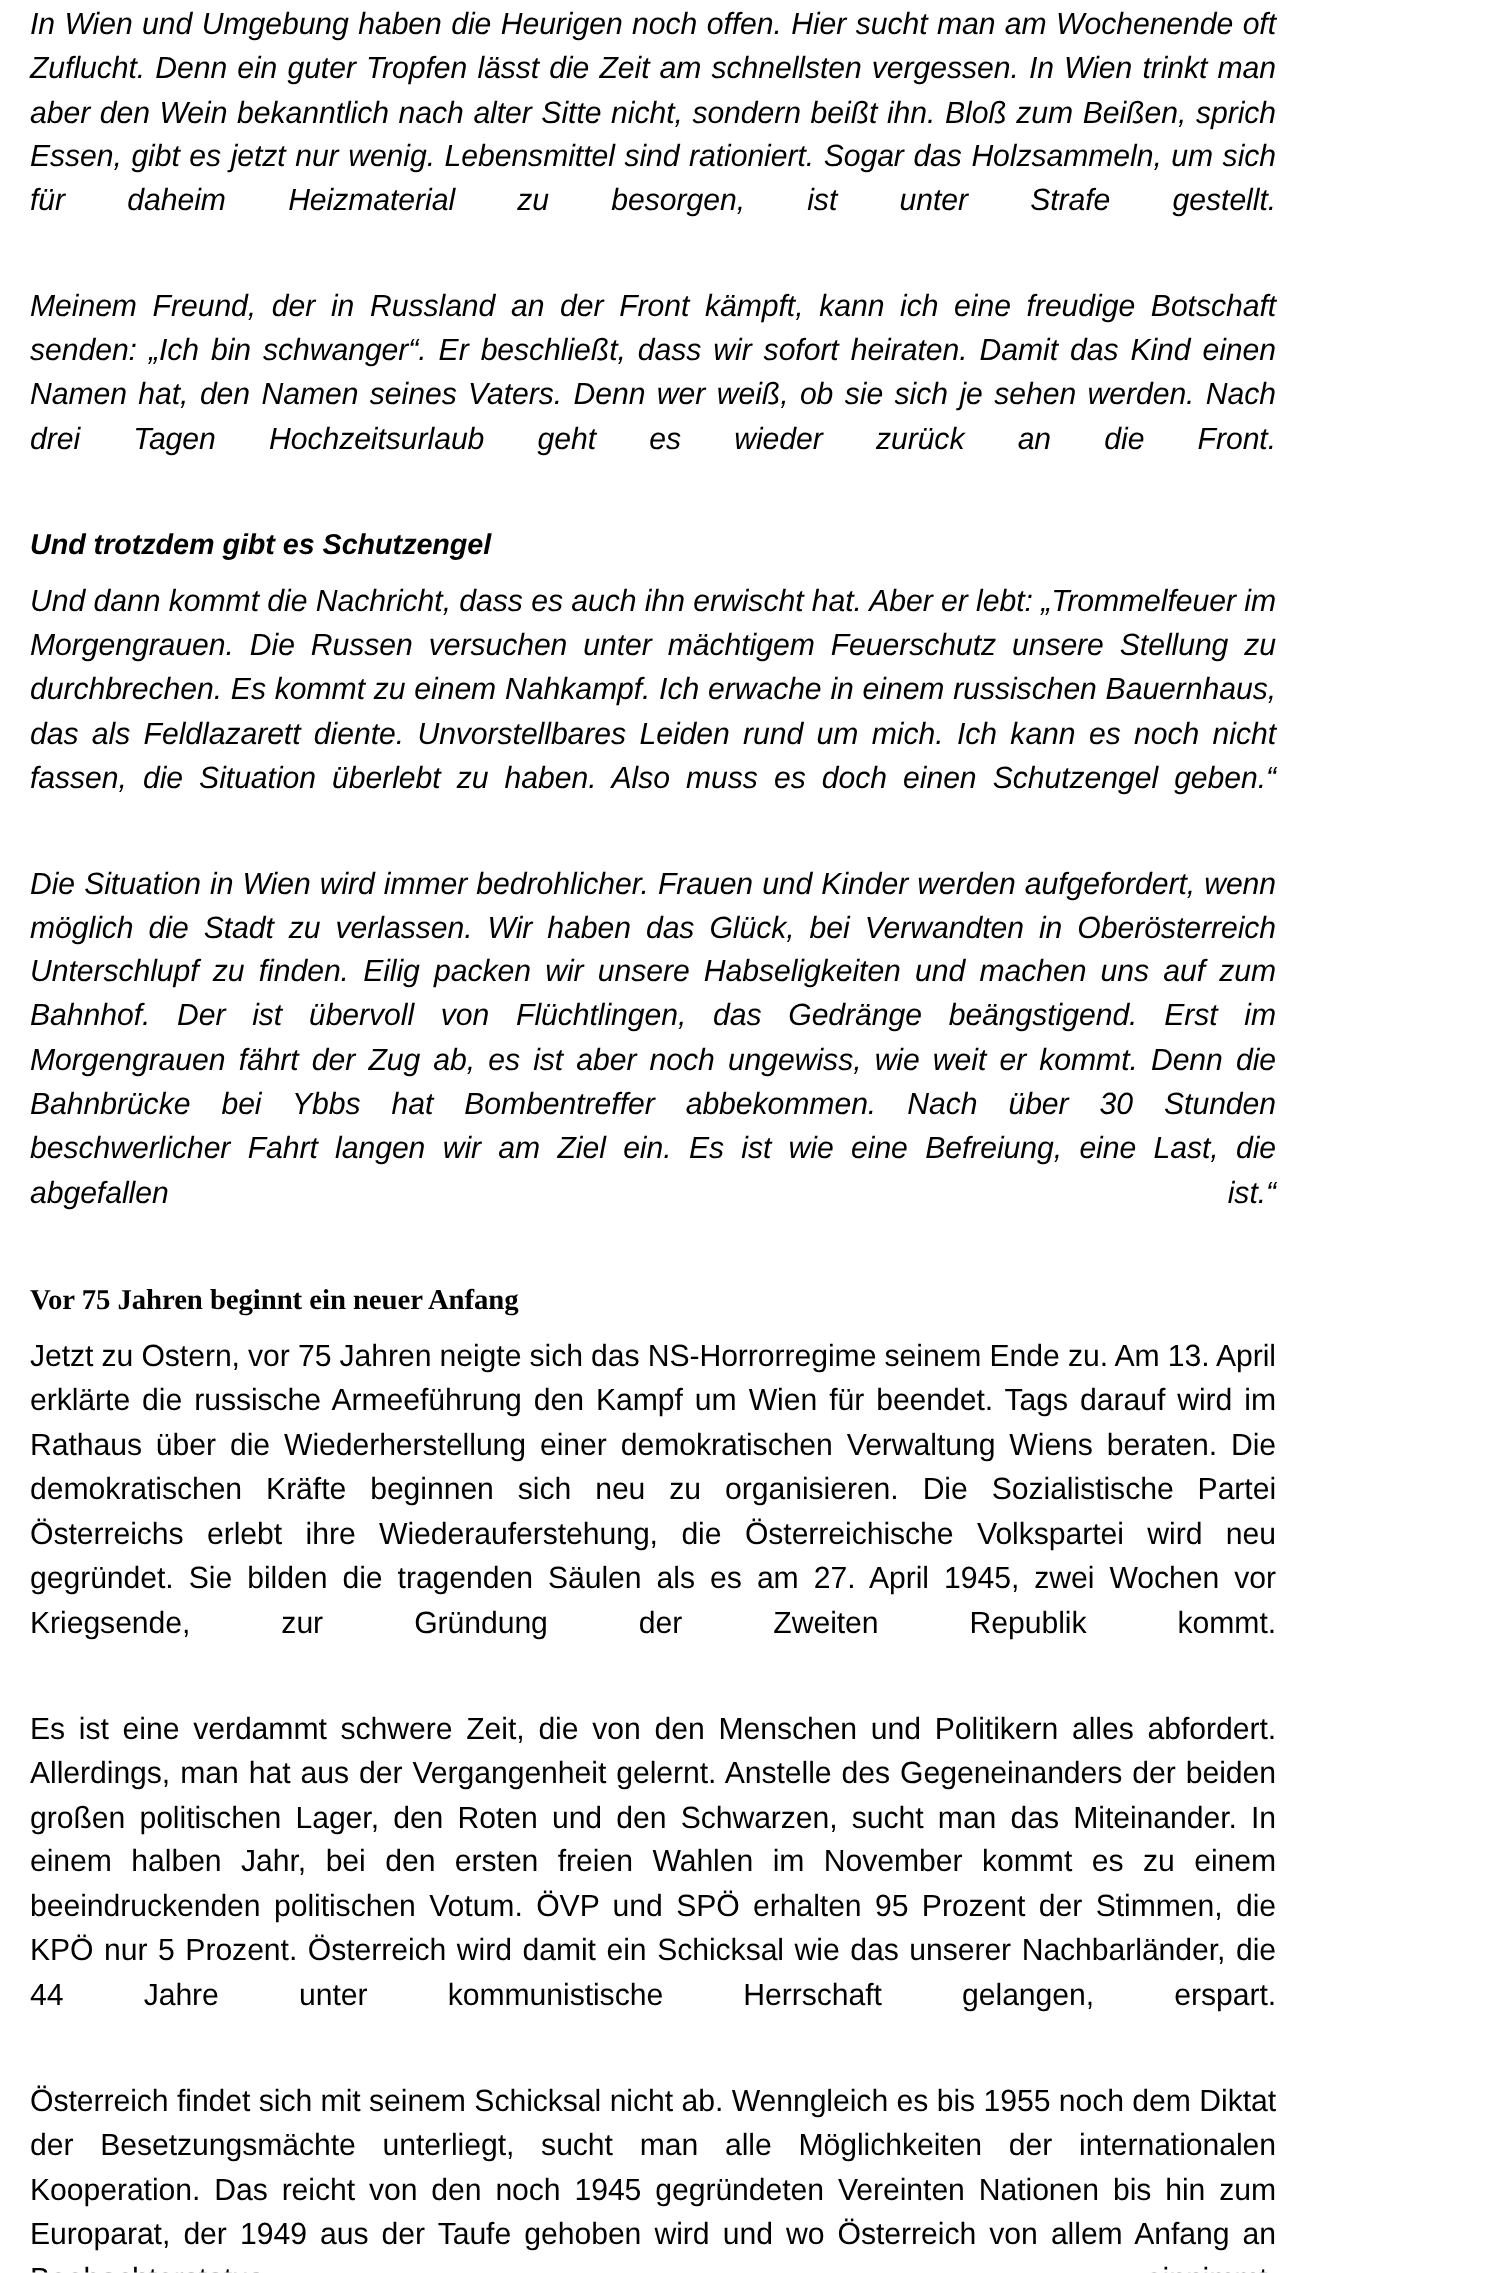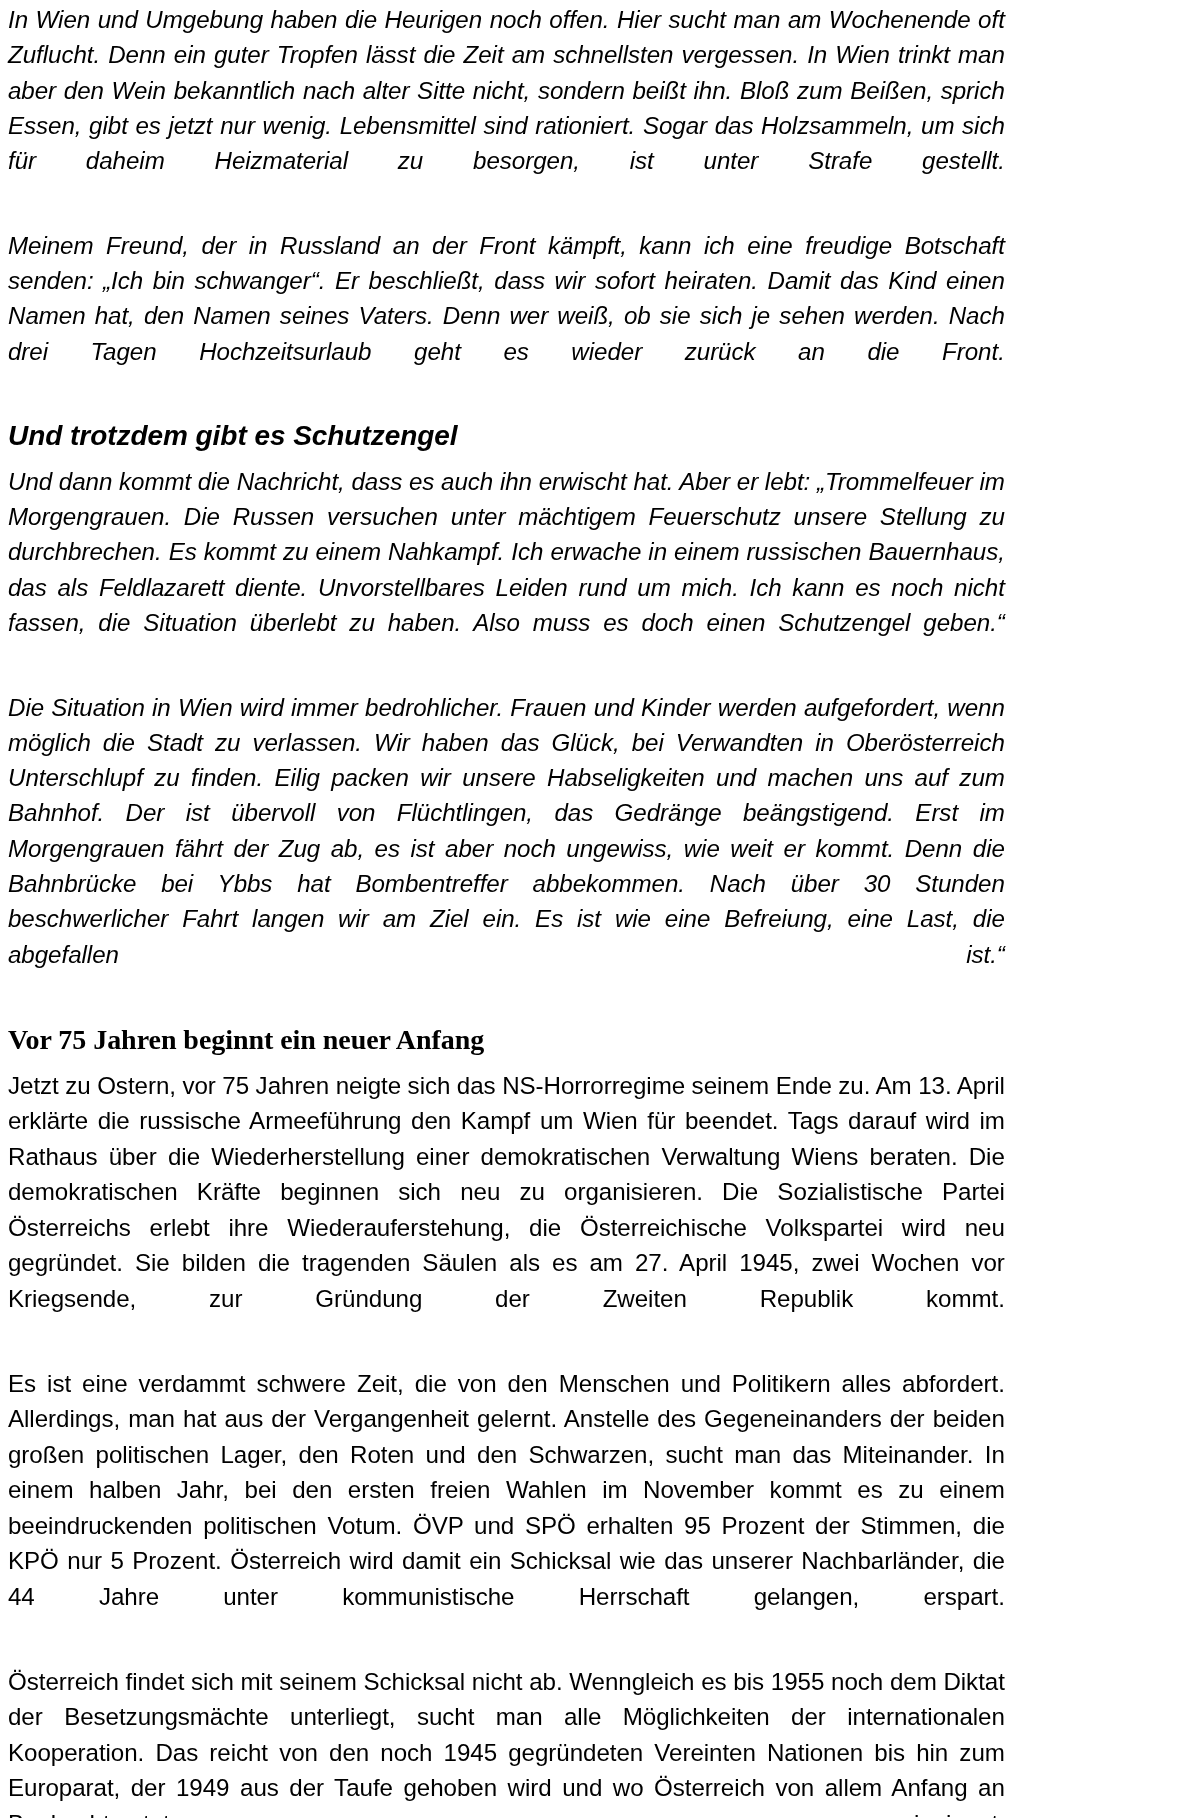--- a/index.html
+++ b/index.html
@@ -12,21 +12,21 @@
     height: 1818px;
     overflow: hidden;
     font-family: "Liberation Sans", "DejaVu Sans", sans-serif;
     color: #000000;
     -webkit-font-smoothing: antialiased;
   }
   .page {
     box-sizing: border-box;
     width: 1200px;
     height: 1818px;
-    padding: 2px 180px 0 8px;
+    padding: 2px 180px 0 24px;
     background: #ffffff;
   }
   .doc-body {
     width: 1012px;
   }
   p {
     margin: 0 0 14px 0;
     text-align: justify;
     text-justify: inter-word;
     font-size: 24.5px;
@@ -40,21 +40,21 @@
     font-style: italic;
     font-size: 24.5px;
     line-height: 35.3px;
   }
   p.upright {
     font-style: normal;
   }
   h2 {
     margin: 0 0 10px 0;
     padding: 0;
-    font-size: 28px;
+    font-size: 23px;
     line-height: 35.5px;
     font-weight: bold;
     text-align: left;
     letter-spacing: -0.05px;
   }
   h2.italic {
     font-style: italic;
   }
   h2.upright {
     font-style: normal;

